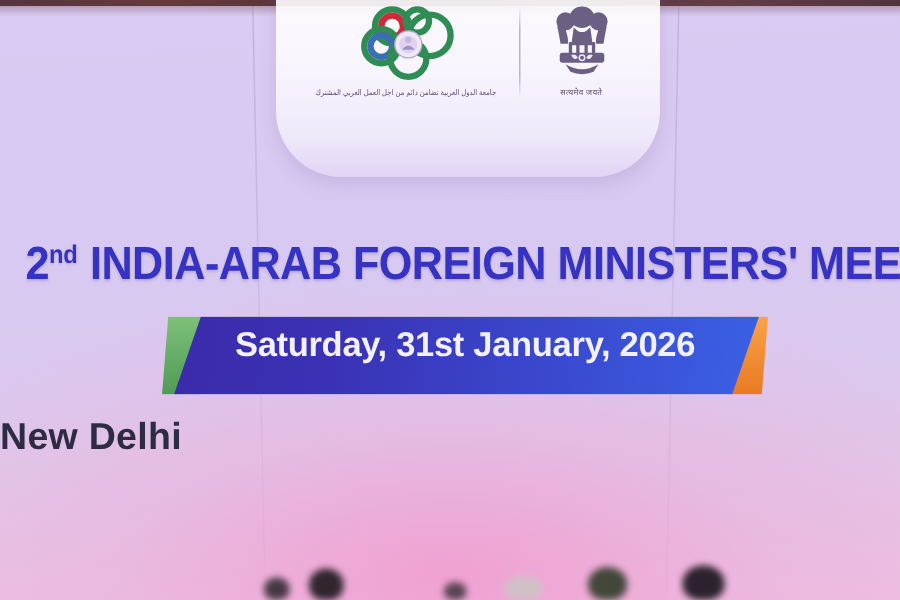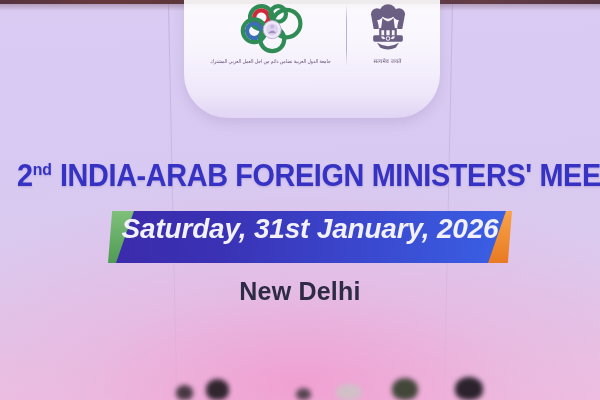--- a/index.html
+++ b/index.html
@@ -161,32 +161,30 @@
     box-shadow: 0 3px 7px rgba(60,40,130,0.25);
   }
   .ribbon-text {
     position: absolute;
     inset: 0;
     display: flex;
     align-items: center;
     justify-content: center;
     color: #f2f0fb;
     font-weight: 700;
-    font-size: 28px;
+    font-size: 23px;
     letter-spacing: -0.2px;
     padding-bottom: 16px;
-    font-style: italic;
   }
 
   
   .city {
     position: absolute;
     left: 0; top: 277px;
     width: 600px;
-    text-align: center;
     font-size: 25px;
     font-weight: 600;
     letter-spacing: 0.2px;
     color: #2e2b47;
   }
 
   
   .audience { position: absolute; left: 0; bottom: 0; width: 600px; height: 46px; }
   .head {
     position: absolute;

